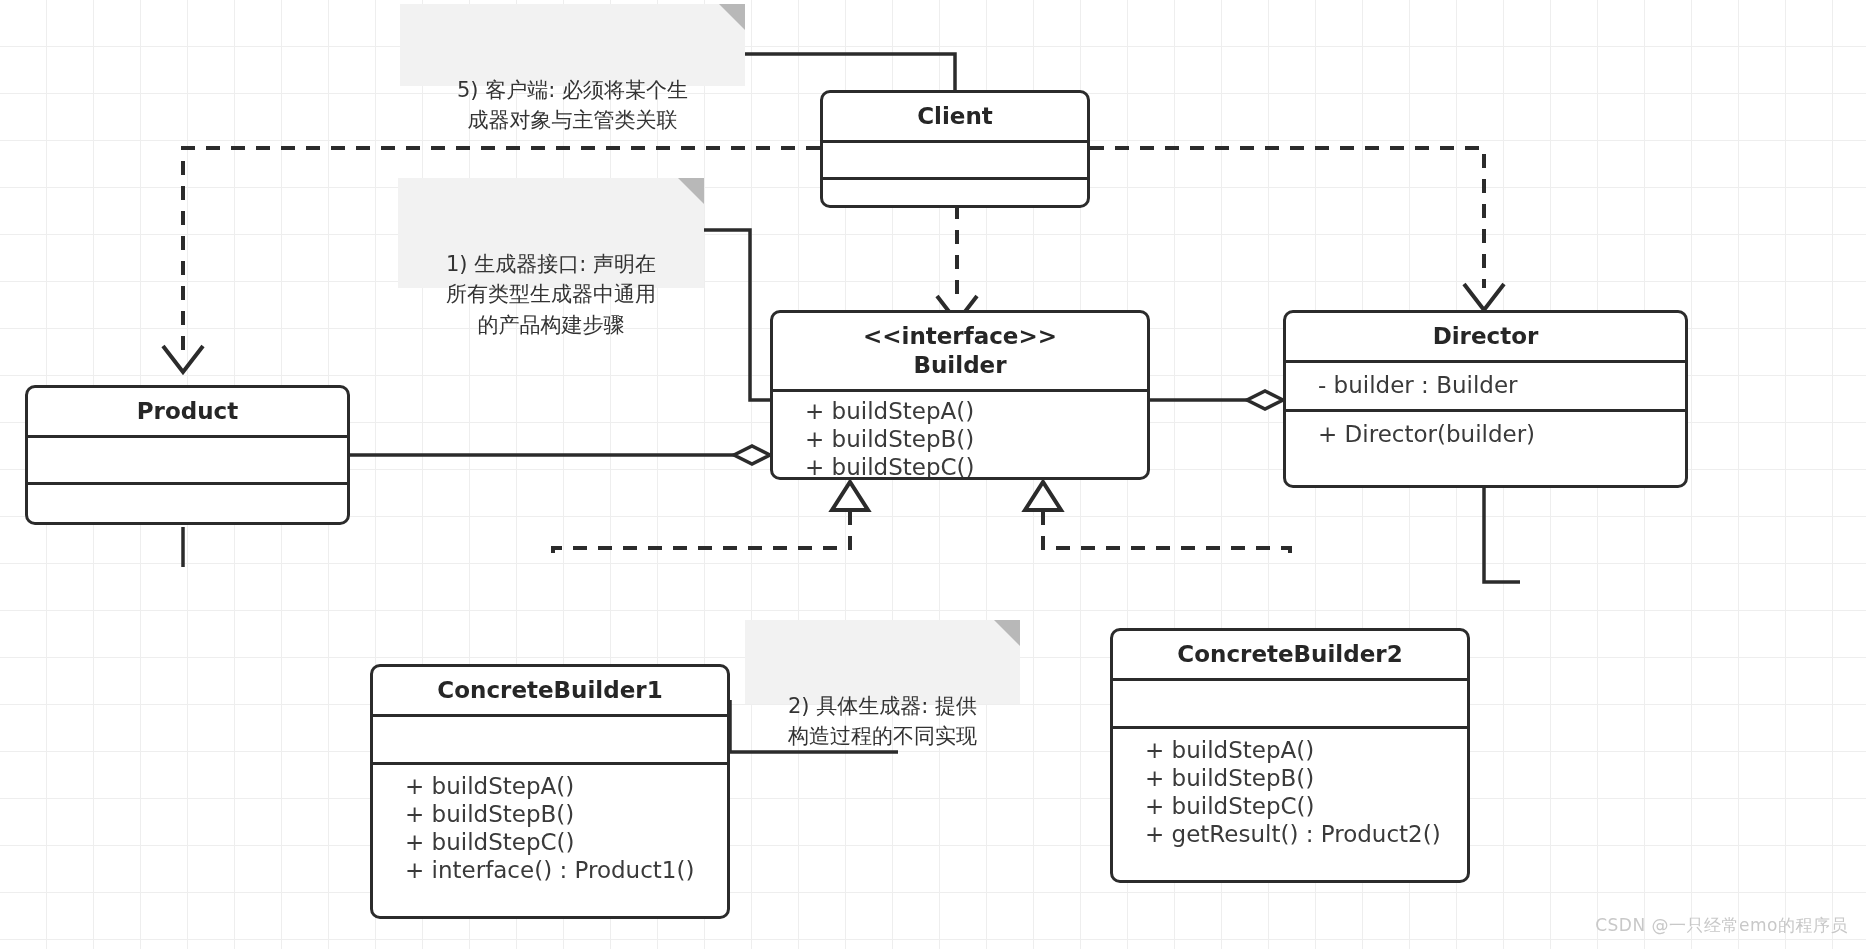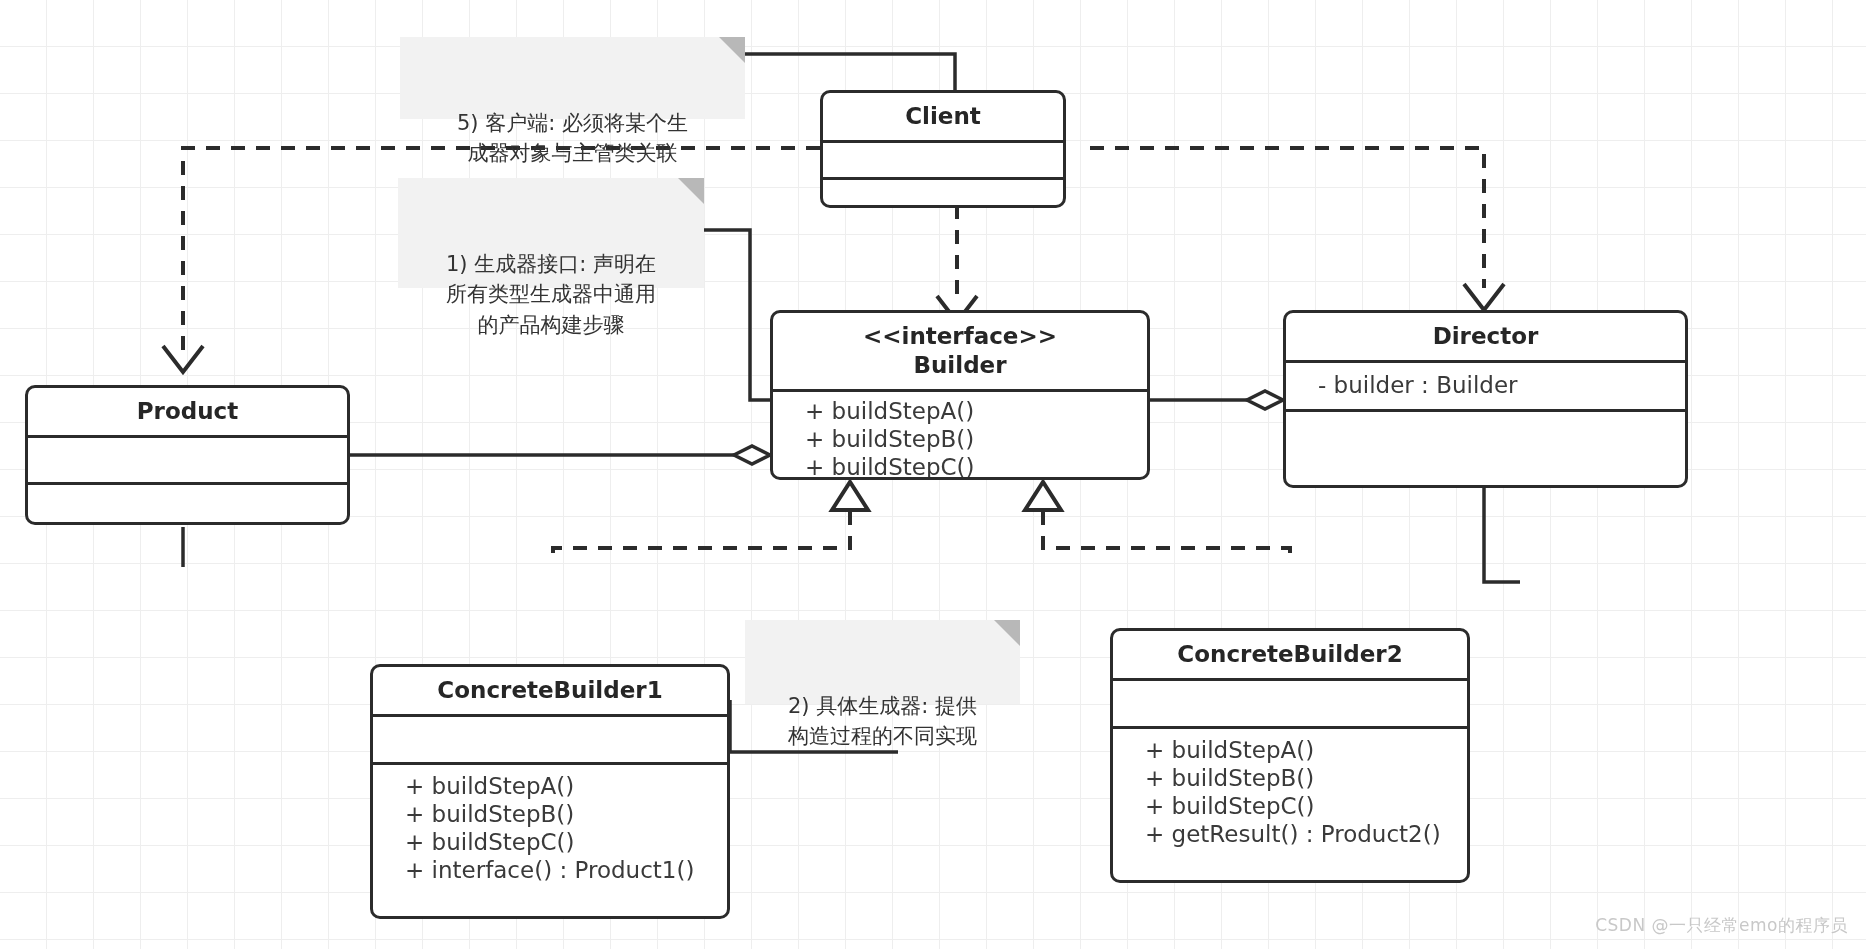--- a/index.html
+++ b/index.html
@@ -166,21 +166,21 @@
 
     <g>
       <path d="M1484,486 L1484,582 L1520,582" fill="none" stroke="#2b2b2b" stroke-width="3.5"></path>
     </g>
 
     <g>
       <path d="M898,752 L730,752 L730,700" fill="none" stroke="#2b2b2b" stroke-width="3.5"></path>
     </g>
   </svg>
 
-  <div class="uml-class" style="left:820px; top:90px; width:246px; height:118px;">
+  <div class="uml-class" style="left:820px; top:90px; width:270px; height:118px;">
     <div class="uml-title">Client</div>
     <div class="uml-sep"></div>
     <div class="uml-compartment empty"></div>
     <div class="uml-sep"></div>
     <div class="uml-compartment empty" style="height:22px;"></div>
   </div>
 
   <div class="uml-class" style="left:770px; top:310px; width:380px; height:170px;">
     <div class="uml-title">&lt;&lt;interface&gt;&gt;
 Builder</div>
@@ -192,20 +192,23 @@
     </div>
   </div>
 
   <div class="uml-class" style="left:1283px; top:310px; width:405px; height:178px;">
     <div class="uml-title">Director</div>
     <div class="uml-sep"></div>
     <div class="uml-compartment" style="padding-top:8px;padding-bottom:10px;">
       <div class="uml-member">- builder : Builder</div>
     </div>
     <div class="uml-sep"></div>
+    <div class="uml-compartment" style="padding-top:8px;">
+      <div class="uml-member">+ Director(builder)</div>
+    </div>
   </div>
 
   <div class="uml-class" style="left:25px; top:385px; width:325px; height:140px;">
     <div class="uml-title">Product</div>
     <div class="uml-sep"></div>
     <div class="uml-compartment empty" style="height:44px;"></div>
     <div class="uml-sep"></div>
     <div class="uml-compartment empty" style="height:38px;"></div>
   </div>
 
@@ -228,21 +231,21 @@
     <div class="uml-compartment empty" style="height:45px;"></div>
     <div class="uml-sep"></div>
     <div class="uml-compartment" style="padding-top:7px;">
       <div class="uml-member">+ buildStepA()</div>
       <div class="uml-member">+ buildStepB()</div>
       <div class="uml-member">+ buildStepC()</div>
       <div class="uml-member">+ getResult() : Product2()</div>
     </div>
   </div>
 
-  <div class="note" style="left:400px; top:37px; width:345px; height:82px;">
+  <div class="note" style="left:400px; top:4px; width:345px; height:82px;">
     <span class="fold"></span>
     <span>5) 客户端: 必须将某个生
 成器对象与主管类关联</span>
   </div>
 
   <div class="note" style="left:398px; top:178px; width:306px; height:110px;">
     <span class="fold"></span>
     <span>1) 生成器接口: 声明在
 所有类型生成器中通用
 的产品构建步骤</span>

